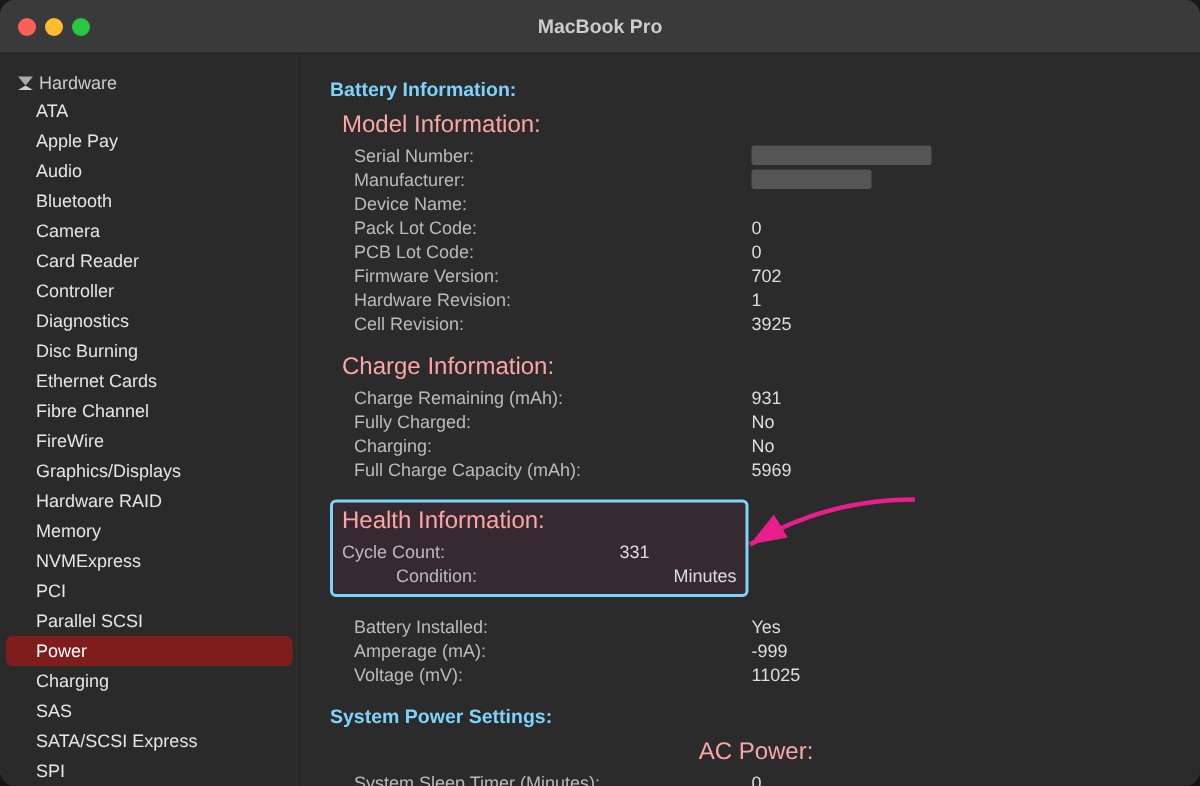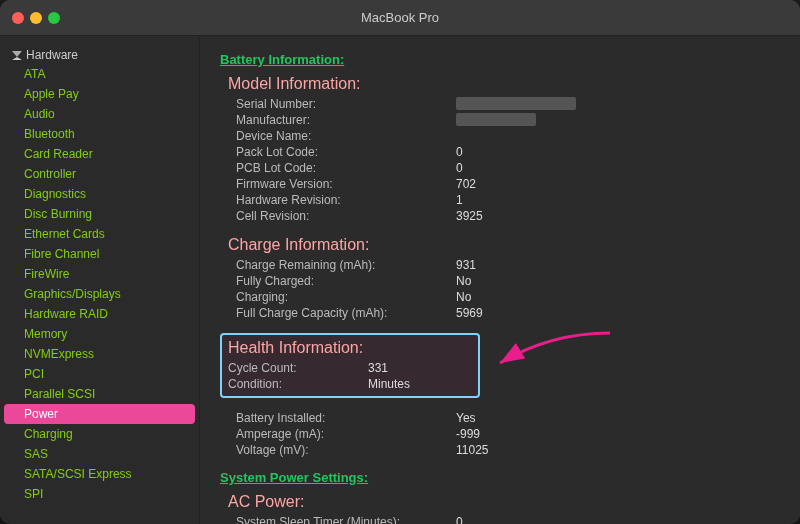--- a/index.html
+++ b/index.html
@@ -41,21 +41,21 @@
       width: 12px;
       height: 12px;
       border-radius: 50%;
     }
     .tl-close { background: #ff5f57; }
     .tl-min { background: #febc2e; }
     .tl-max { background: #28c840; }
     .titlebar-title {
       font-size: 13px;
       color: #ccc;
-      font-weight: 400;
+      font-weight: 700;
     }
     .main-content {
       display: flex;
       flex: 1;
       overflow: hidden;
     }
     
     .sidebar {
       width: 200px;
       background: #2a2a2a;
@@ -82,66 +82,66 @@
       height: 0;
       border-style: solid;
     }
     .triangle-down {
       border-left: 5px solid transparent;
       border-right: 5px solid transparent;
       border-top: 6px solid #aaa;
     }
     .sidebar-item {
       font-size: 12px;
-      color: #84cc16;
+      color: #e5e5e5;
       padding: 3px 12px 3px 24px;
       cursor: pointer;
       user-select: none;
       white-space: nowrap;
       overflow: hidden;
       text-overflow: ellipsis;
     }
     .sidebar-item.active {
-      background: #ec4899;
+      background: #7f1d1d;
       color: #fff;
       border-radius: 4px;
       margin: 0 4px;
       padding: 3px 8px 3px 20px;
     }
     
     .detail-panel {
       flex: 1;
       background: #2b2b2b;
       overflow-y: auto;
       padding: 16px 20px;
     }
     .detail-panel::-webkit-scrollbar { width: 8px; }
     .detail-panel::-webkit-scrollbar-track { background: transparent; }
     .detail-panel::-webkit-scrollbar-thumb { background: #555; border-radius: 4px; }
     .section-title {
       font-size: 13px;
       font-weight: 700;
-      color: #22c55e;
+      color: #7dd3fc;
       margin-bottom: 8px;
-      text-decoration: underline;
     }
     .info-group {
       margin-bottom: 12px;
     }
     .info-group-title {
       font-size: 16px;
       font-weight: 400;
       color: #fca5a5;
       margin-bottom: 3px;
     }
     .info-row {
       font-size: 12px;
       color: #bbb;
       padding: 1px 0 1px 16px;
       display: flex;
+      gap: 45px;
     }
     .info-row .label {
       min-width: 220px;
       color: #bbb;
     }
     .info-row .value {
       color: #ddd;
     }
     .blurred-value {
       display: inline-block;
@@ -172,20 +172,21 @@
     <div class="sidebar">
 
       <div class="sidebar-section-header">
         <span class="triangle triangle-down"></span>
         <span>Hardware</span>
       </div>
       <div class="sidebar-item">ATA</div>
       <div class="sidebar-item">Apple Pay</div>
       <div class="sidebar-item">Audio</div>
       <div class="sidebar-item">Bluetooth</div>
+      <div class="sidebar-item">Camera</div>
       <div class="sidebar-item">Card Reader</div>
       <div class="sidebar-item">Controller</div>
       <div class="sidebar-item">Diagnostics</div>
       <div class="sidebar-item">Disc Burning</div>
       <div class="sidebar-item">Ethernet Cards</div>
       <div class="sidebar-item">Fibre Channel</div>
       <div class="sidebar-item">FireWire</div>
       <div class="sidebar-item">Graphics/Displays</div>
       <div class="sidebar-item">Hardware RAID</div>
       <div class="sidebar-item">Memory</div>
@@ -261,21 +262,21 @@
       </div>
 
       <div class="info-group" style="position:relative;">
         <div style="border: 2px solid #7dd3fc; border-radius: 4px; padding: 4px 6px; background: rgba(233,30,140,0.06); display:inline-block; min-width: 260px;">
           <div class="info-group-title">Health Information:</div>
           <div class="info-row" style="padding-left:0;">
             <span class="label" style="min-width:140px;">Cycle Count:</span>
             <span class="value">331</span>
           </div>
           <div class="info-row" style="padding-left:0;">
-            <span class="label" style="min-width:140px;">Condition:</span>
+            <span class="label" style="min-width:140px;margin-left:36px;">Condition:</span>
             <span class="value">Minutes</span>
           </div>
         </div>
         
         <svg style="position:absolute; left:250px; top:-10px; pointer-events:none;" width="160" height="80">
           <defs>
             <marker id="arrowhead" markerWidth="8" markerHeight="6" refX="8" refY="3" orient="auto">
               <polygon points="0 0, 8 3, 0 6" fill="#e91e8c"></polygon>
             </marker>
           </defs>
@@ -294,21 +295,21 @@
         </div>
         <div class="info-row">
           <span class="label">Voltage (mV):</span>
           <span class="value">11025</span>
         </div>
       </div>
 
       <div class="section-title" style="margin-top:12px;">System Power Settings:</div>
 
       <div class="info-group">
-        <div class="info-group-title" style="padding-left:8px;">AC Power:</div>
+        <div class="info-group-title" style="padding-left:8px;text-align:center;">AC Power:</div>
         <div class="info-row">
           <span class="label">System Sleep Timer (Minutes):</span>
           <span class="value">0</span>
         </div>
         <div class="info-row">
           <span class="label">Disk Sleep Timer (Minutes):</span>
           <span class="value">10</span>
         </div>
 
       </div>

